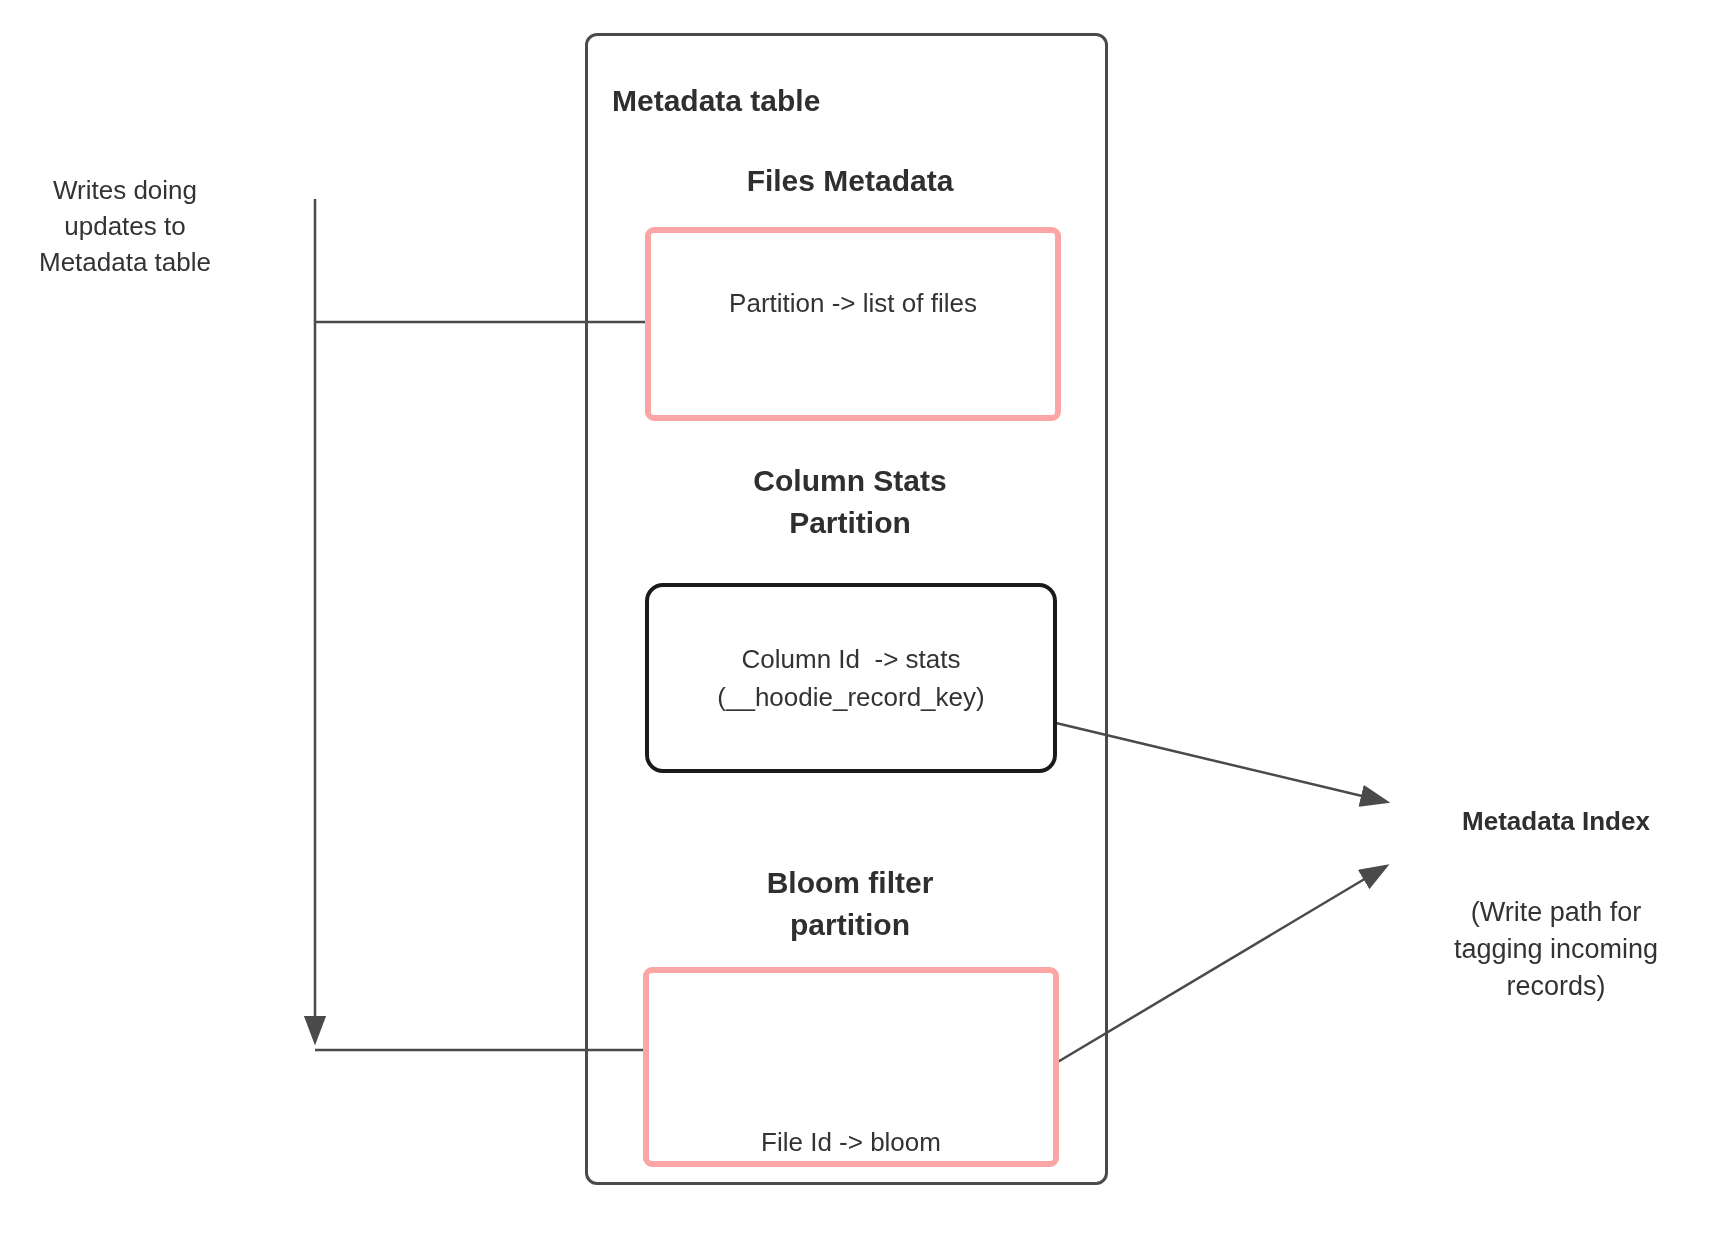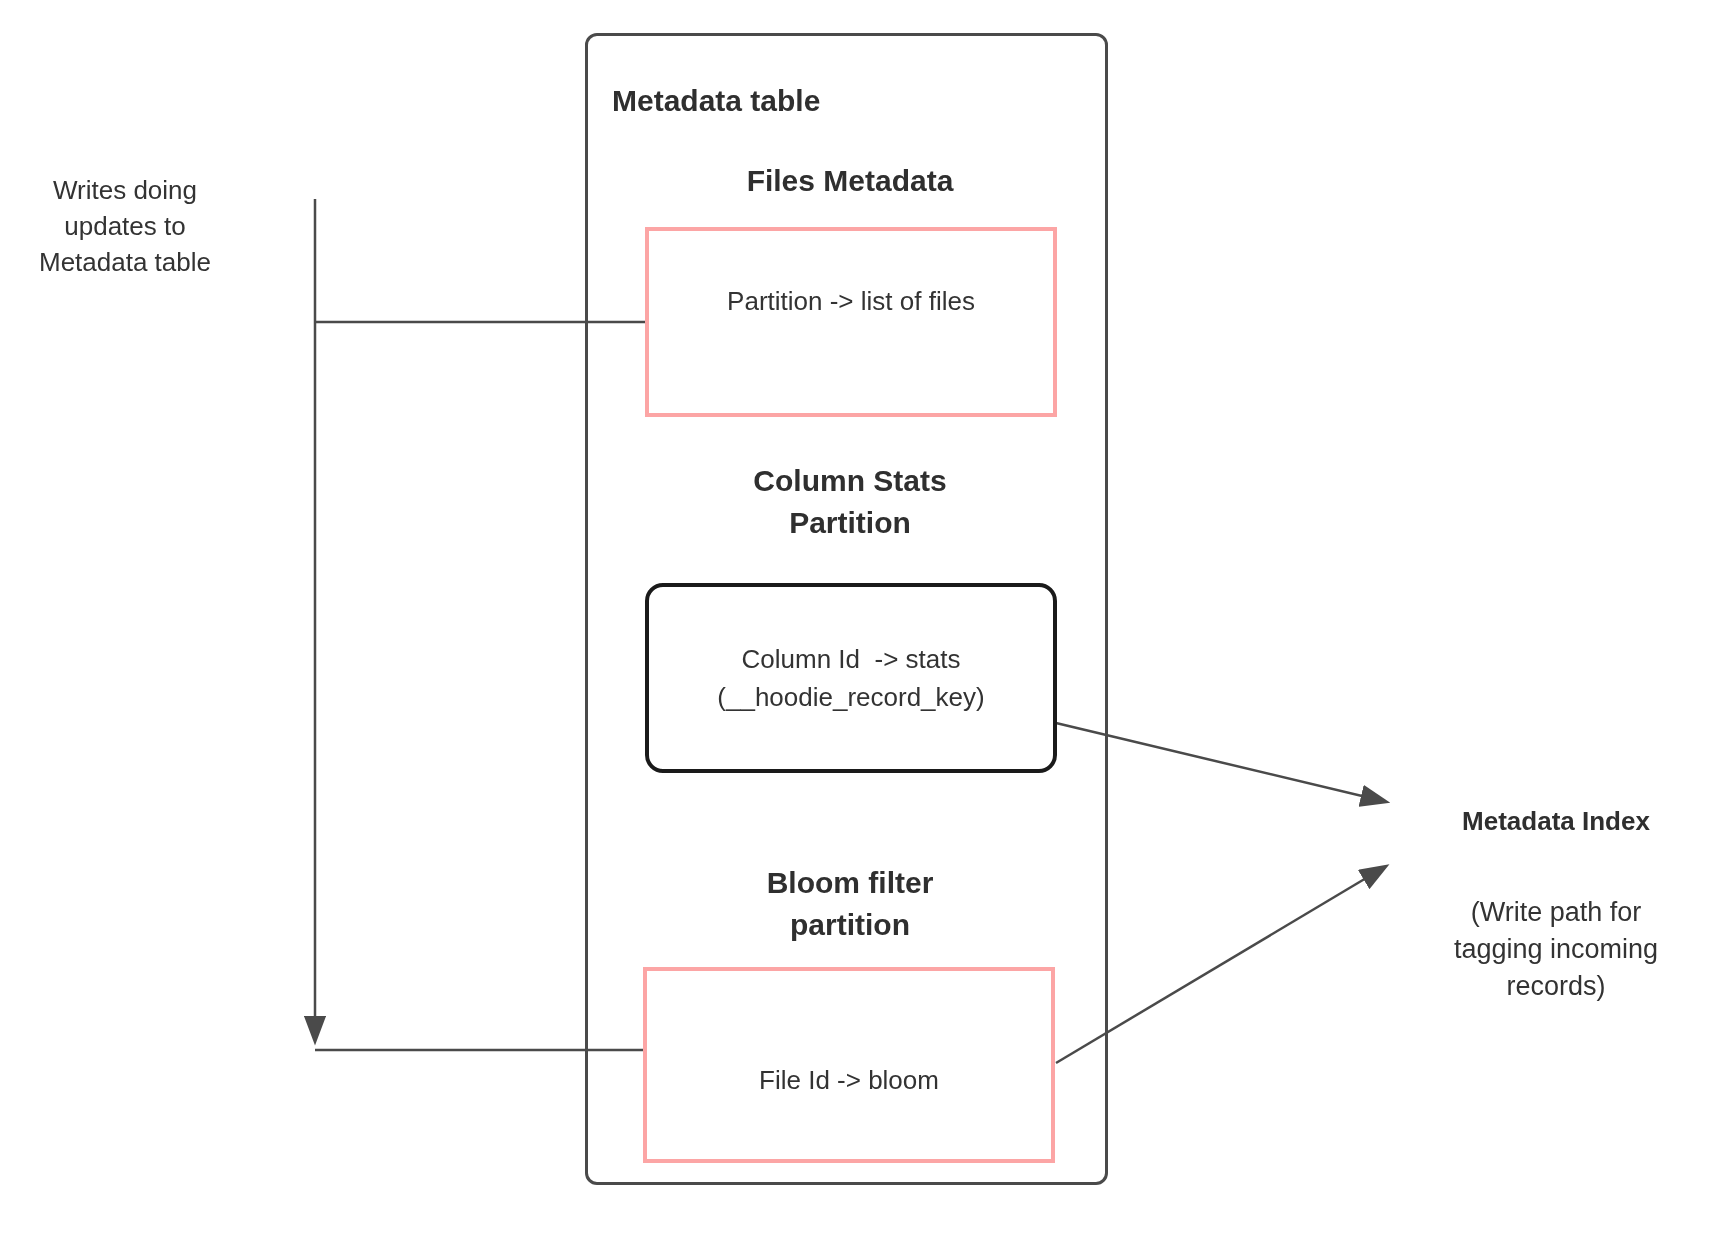--- a/index.html
+++ b/index.html
@@ -54,22 +54,22 @@
     color: #2f2f2f;
     line-height: 42px;
   }
   .heading-files  { top: 160px; }
   .heading-stats  { top: 460px; }
   .heading-bloom  { top: 862px; }
 
   .part-box {
     left: 645px;
     width: 404px;
-    border: 4px solid #fca5a5;
-    border-radius: 0;
+    border: 6px solid #fca5a5;
+    border-radius: 9px;
     background: #ffffff;
     display: flex;
     flex-direction: column;
     align-items: center;
     justify-content: center;
     font-size: 26px;
     color: #333333;
     line-height: 38px;
   }
   .part-box .content-line { white-space: pre-wrap; text-align: center; }
@@ -87,20 +87,21 @@
     height: 182px;
     border: 4px solid #1a1a1a;
     border-radius: 18px;
   }
   .box-bloom {
     left: 643px;
     top: 967px;
     height: 158px;
     padding-top: 30px;
     box-sizing: content-box;
+    justify-content: flex-end;
   }
 
   .left-label {
     left: 18px;
     top: 172px;
     width: 214px;
     text-align: center;
     font-size: 26px;
     line-height: 36px;
     color: #333333;

